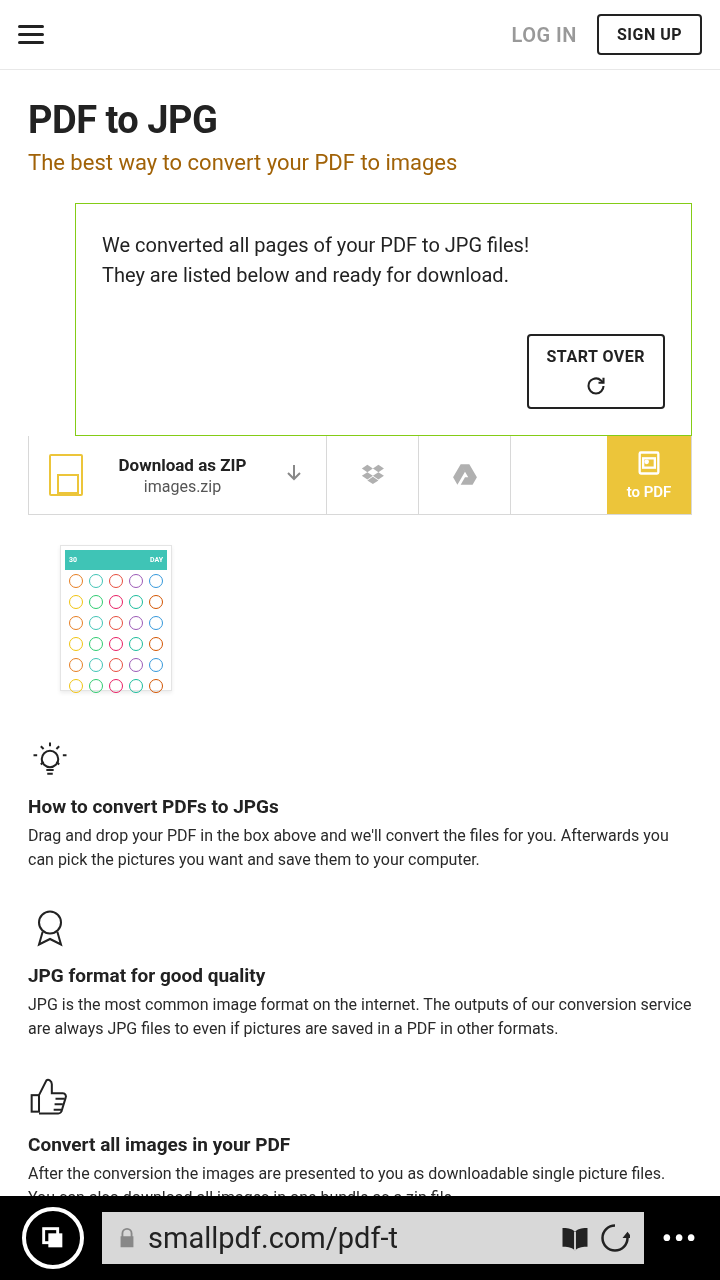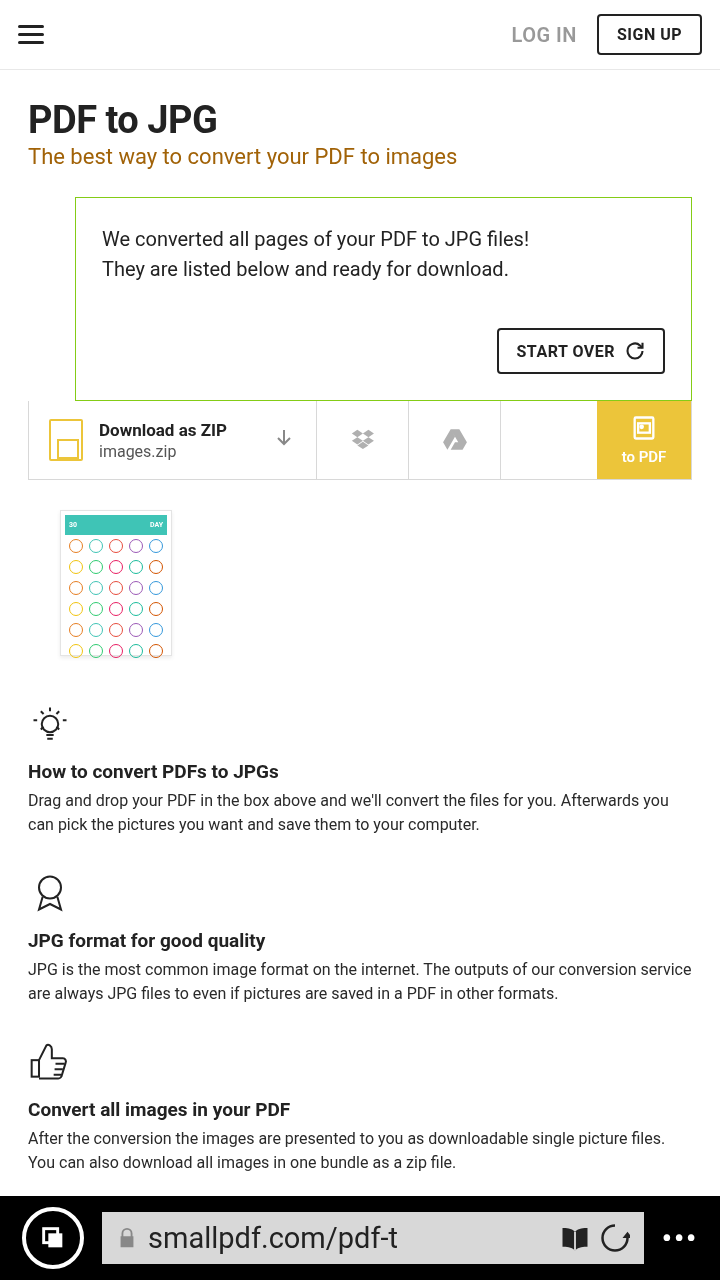--- a/index.html
+++ b/index.html
@@ -4,39 +4,39 @@
 <style>
 * { margin: 0; padding: 0; box-sizing: border-box; }
 body { font-family: -apple-system, BlinkMacSystemFont, "Segoe UI", Roboto, sans-serif; background: #fff; color: #222; width: 720px; height: 1280px; position: relative; overflow: hidden; }
 .header { display: flex; align-items: center; justify-content: space-between; padding: 14px 18px; border-bottom: 1px solid #e8e8e8; }
 .hamburger { width: 26px; display: flex; flex-direction: column; gap: 5px; cursor: pointer; }
 .hamburger span { height: 3px; background: #222; border-radius: 2px; }
 .header-right { display: flex; align-items: center; gap: 20px; }
 .login { color: #999; font-weight: 600; letter-spacing: 0.5px; font-size: 20px; }
 .signup { border: 2px solid #222; padding: 9px 18px; font-weight: 700; letter-spacing: 0.5px; border-radius: 4px; font-size: 16px; }
 .content { padding: 28px; }
-h1 { font-size: 38px; font-weight: 700; letter-spacing: -0.5px; margin-bottom: 2px; }
+h1 { font-size: 38px; font-weight: 700; letter-spacing: -0.5px; margin-bottom: 8px; }
 .subtitle { font-size: 22px; color: #a16207; margin-bottom: 28px; }
 .result-box { border: 1px solid #84cc16; padding: 26px; position: relative; margin-left: 47px; }
 .result-msg { font-size: 20px; line-height: 1.5; margin-bottom: 44px; }
-.startover { float: right; border: 2px solid #222; padding: 11px 18px; font-weight: 700; letter-spacing: 0.5px; border-radius: 4px; display: inline-flex; align-items: center; gap: 10px; font-size: 16px; }
+.startover { float: right; border: 2px solid #222; padding: 11px 18px; font-weight: 700; letter-spacing: 0.5px; border-radius: 4px; display: inline-flex; align-items: center; gap: 10px; font-size: 16px; flex-direction: column; }
 .startover svg { width: 20px; height: 20px; }
 .download-row { display: flex; border: 1px solid #d8d8d8; border-top: none; }
-.dl-main { flex: 1; display: flex; align-items: center; padding: 18px 20px; gap: 16px; border-right: 1px solid #d8d8d8; }
+.dl-main { flex: 1; display: flex; align-items: center; padding: 18px 20px; gap: 16px; border-right: 1px solid #d8d8d8; text-align: center; }
 .dl-icon { width: 34px; height: 42px; border: 2px solid #ecc53a; border-radius: 2px; position: relative; }
 .dl-icon::before { content: ""; position: absolute; left: 6px; top: 18px; width: 18px; height: 16px; border: 2px solid #ecc53a; }
 .dl-texts { flex: 1; }
 .dl-title { font-weight: 700; font-size: 17px; }
 .dl-name { color: #555; font-size: 16px; margin-top: 2px; }
 .dl-arrow { color: #888; }
 .dl-arrow svg { width: 24px; height: 24px; }
 .dl-box { width: 92px; display: flex; align-items: center; justify-content: center; border-right: 1px solid #d8d8d8; color: #b0b0b0; }
 .dl-box svg { width: 26px; height: 26px; }
 .dl-spacer { flex: 0 0 96px; border-right: none; }
-.dl-topdf { width: 94px; background: #ecc53a; color: #fff; display: flex; flex-direction: column; align-items: center; justify-content: center; gap: 6px; font-weight: 600; font-size: 15px; }
+.dl-topdf { width: 84px; background: #ecc53a; color: #fff; display: flex; flex-direction: column; align-items: center; justify-content: center; gap: 6px; font-weight: 600; font-size: 15px; }
 .dl-topdf svg { width: 28px; height: 28px; }
 .thumb { margin: 30px 0 46px 32px; width: 112px; height: 146px; border: 1px solid #e4e4e4; box-shadow: 0 2px 4px rgba(0,0,0,0.08); position: relative; background: #fff; }
 .thumb-head { height: 20px; background: #3fc4b6; margin: 4px; display: flex; align-items: center; justify-content: space-between; padding: 0 4px; color: #fff; font-size: 7px; font-weight: 700; }
 .thumb-grid { position: absolute; top: 28px; left: 6px; right: 6px; bottom: 6px; display: grid; grid-template-columns: repeat(5, 1fr); grid-auto-rows: 18px; gap: 3px; }
 .thumb-cell { border-radius: 50%; width: 14px; height: 14px; border: 1.5px solid; justify-self: center; }
 .info-block { margin-bottom: 34px; }
 .info-icon { width: 44px; height: 44px; margin-bottom: 10px; }
 .info-title { font-weight: 700; font-size: 19px; margin-bottom: 6px; }
 .info-text { font-size: 16px; line-height: 1.5; color: #2a2a2a; }
 .bottombar { position: absolute; bottom: 0; left: 0; right: 0; height: 84px; background: #000; display: flex; align-items: center; padding: 0 22px; gap: 18px; }

